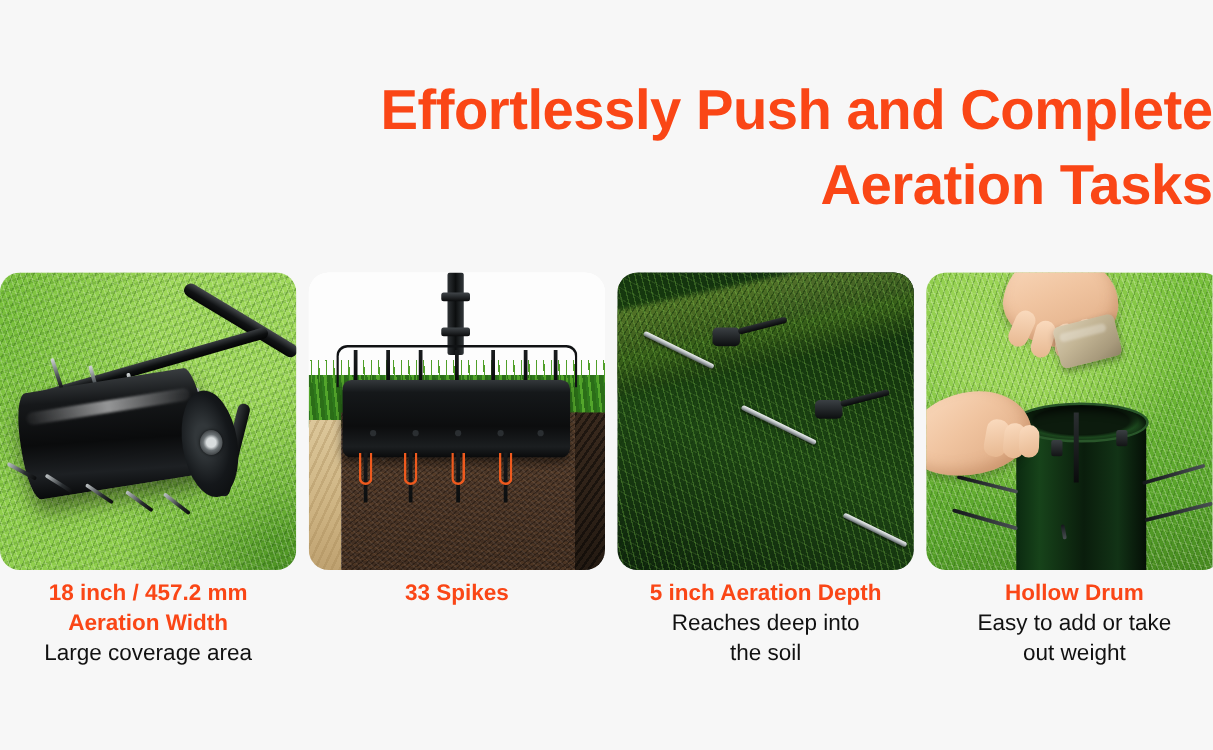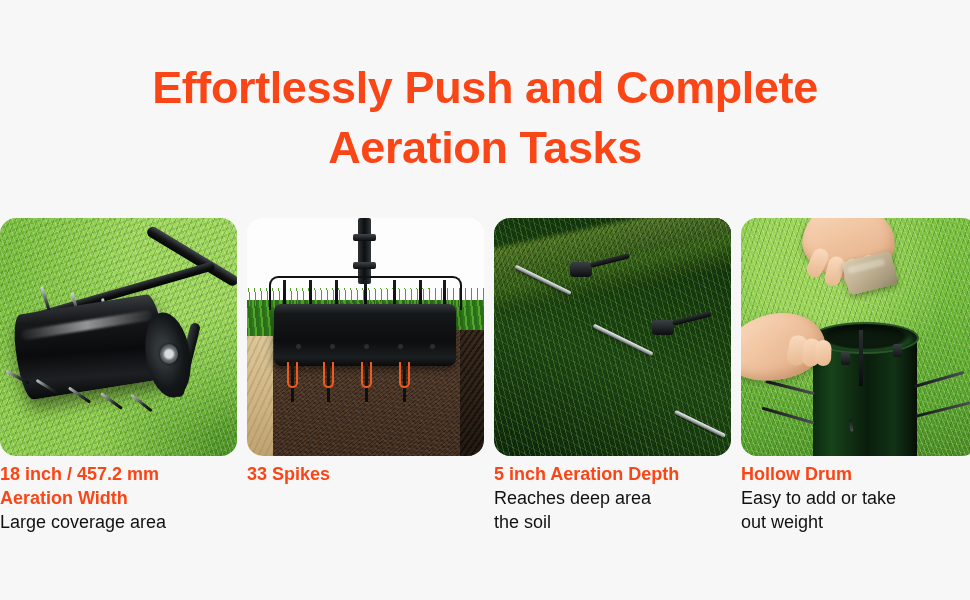--- a/index.html
+++ b/index.html
@@ -8,21 +8,21 @@
     background:#f7f7f7;
     font-family:"Liberation Sans", sans-serif;
     overflow:hidden;
     position:relative;
   }
 
   
   .headline {
     position:absolute;
     top:58px; left:0; width:970px;
-    text-align:center;
+    text-align:right;
     color:#fa4616;
     font-weight:bold;
     font-size:45px;
     line-height:60px;
     letter-spacing:-0.4px;
     white-space:pre-line;
   }
 
   
   .strip {
@@ -307,20 +307,21 @@
   
   .captions {
     position:absolute;
     top:462px; left:0; width:970px;
     display:flex;
     gap:10px;
   }
   .cap-col {
     width:237px;
     flex:0 0 auto;
+    text-align:center;
   }
   .cap-head {
     color:#fa4616;
     font-weight:bold;
     font-size:18px;
     line-height:24px;
     white-space:pre-line;
   }
   .cap-sub {
     color:#111111;
@@ -458,21 +459,21 @@
 Aeration Width</div>
     <div class="cap-sub">Large coverage area</div>
   </div>
 
   <div class="cap-col">
     <div class="cap-head">33 Spikes</div>
   </div>
 
   <div class="cap-col">
     <div class="cap-head">5 inch Aeration Depth</div>
-    <div class="cap-sub">Reaches deep area
+    <div class="cap-sub">Reaches deep into
 the soil</div>
   </div>
 
   <div class="cap-col">
     <div class="cap-head">Hollow Drum</div>
     <div class="cap-sub">Easy to add or take
 out weight</div>
   </div>
 
 </div>

